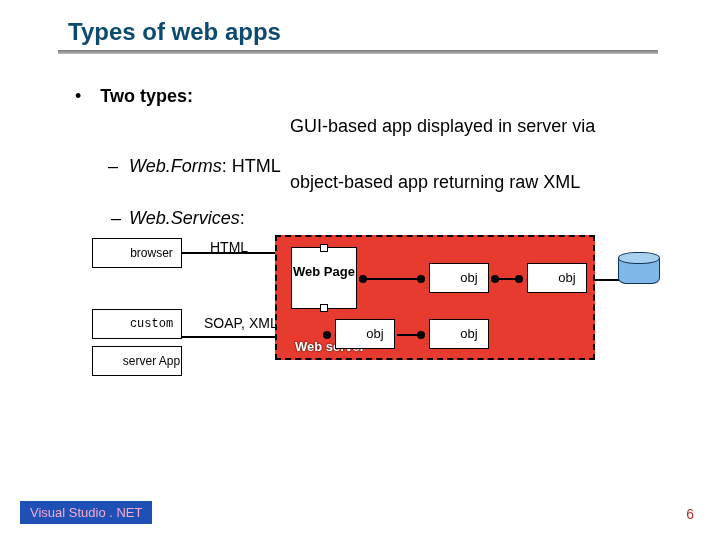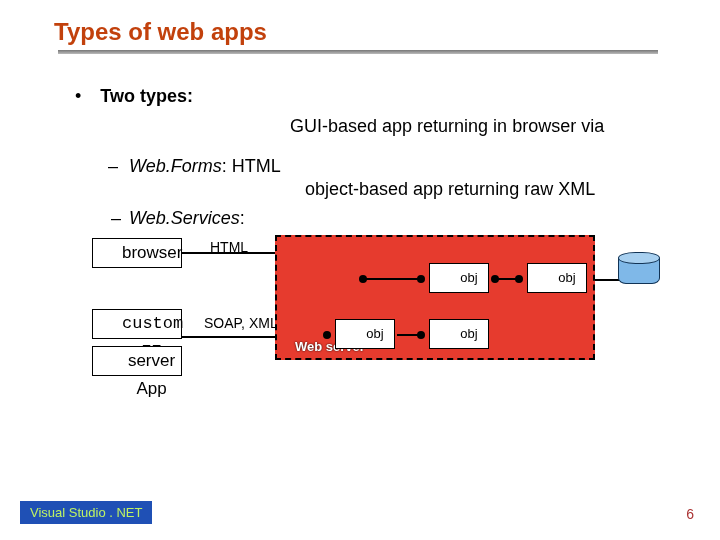--- a/index.html
+++ b/index.html
@@ -7,25 +7,25 @@
     margin: 0;
     width: 720px;
     height: 540px;
     font-family: Arial, Helvetica, sans-serif;
     background: #fff;
     position: relative;
     color: #000;
   }
   .title {
     position: absolute;
-    left: 54px;
+    left: 68px;
     top: 18px;
     font-size: 24px;
     font-weight: bold;
-    color: #c2410c;
+    color: #0c4a6e;
   }
   .title-underline {
     position: absolute;
     left: 58px;
     top: 50px;
     width: 600px;
     height: 4px;
     background: linear-gradient(#777, #bbb);
   }
   .bullet {
@@ -39,21 +39,21 @@
   .subline em { font-style: italic; }
   .desc { position:absolute; left: 290px; font-size: 18px; }
 
   .client-box {
     position: absolute;
     width: 90px;
     height: 30px;
     border: 1px solid #000;
     background: #fff;
     text-align: center;
-    font-size: 17px;
+    font-size: 12px;
     line-height: 28px;
     padding-left: 29px;
   }
   .proto-label {
     position: absolute;
     font-size: 14px;
     text-align: left;
     line-height: 15px;
   }
 
@@ -146,21 +146,21 @@
     border-radius: 50% / 60%;
     position: absolute;
     top: -6px;
   }
 
   .footer-chip {
     position: absolute;
     left: 20px;
     bottom: 16px;
     background: #1f50b5;
-    color: #bef264;
+    color: #f9a8d4;
     font-size: 13px;
     padding: 4px 10px;
   }
   .page-num {
     position: absolute;
     right: 26px;
     bottom: 18px;
     font-size: 14px;
     color: #a33;
   }
@@ -172,41 +172,44 @@
 <div class="title-underline"></div>
 
 <div class="bullet dot" style="top:86px;">
   <span style="font-weight:bold;">Two types:</span>
 </div>
 
 <div class="subline" style="top:116px;">
   <span class="dash">–</span>
   <em>Web.Forms</em><span>: HTML</span>
 </div>
-<div class="desc" style="top:116px;">GUI-based app returning in browser via</div>
+<div class="desc" style="top:116px;">GUI-based app displayed in server via</div>
 
 <div class="subline" style="top:168px;text-align:center;">
   <span class="dash">–</span>
   <em>Web.Services</em><span>:</span>
 </div>
-<div class="desc" style="top:179px;margin-left:15px;">object-based app returning raw XML</div>
+<div class="desc" style="top:172px;">object-based app returning raw XML</div>
 
 <div class="client-box" style="left:92px; top:238px;">browser</div>
 <div class="client-box" style="left:92px; top:309px;font-family:Liberation Mono, monospace;">custom FE</div>
 <div class="client-box" style="left:92px; top:346px;">server App</div>
 
 <div class="proto-label" style="left:204px; top:240px;margin-left:6px;">HTML</div>
 <div class="proto-label" style="left:204px; top:316px;">SOAP, XML</div>
 
 <div class="line" style="left:182px; top:252px; width:96px;"></div>
 <div class="line" style="left:182px; top:336px; width:96px;"></div>
 
 <div class="server">
   <div class="server-label">Web server</div>
 
+  <div class="webpage">
+    <span>Web Page</span>
+  </div>
 
   <div class="obj-box" style="left:152px; top:26px;">obj</div>
   <div class="obj-box" style="left:250px; top:26px;">obj</div>
   <div class="obj-box" style="left:58px;  top:82px;">obj</div>
   <div class="obj-box" style="left:152px; top:82px;">obj</div>
 
   <div class="dotend" style="left:82px;  top:38px;"></div>
   <div class="dotend" style="left:140px; top:38px;"></div>
   <div class="dotend" style="left:214px; top:38px;"></div>
   <div class="dotend" style="left:238px; top:38px;"></div>

